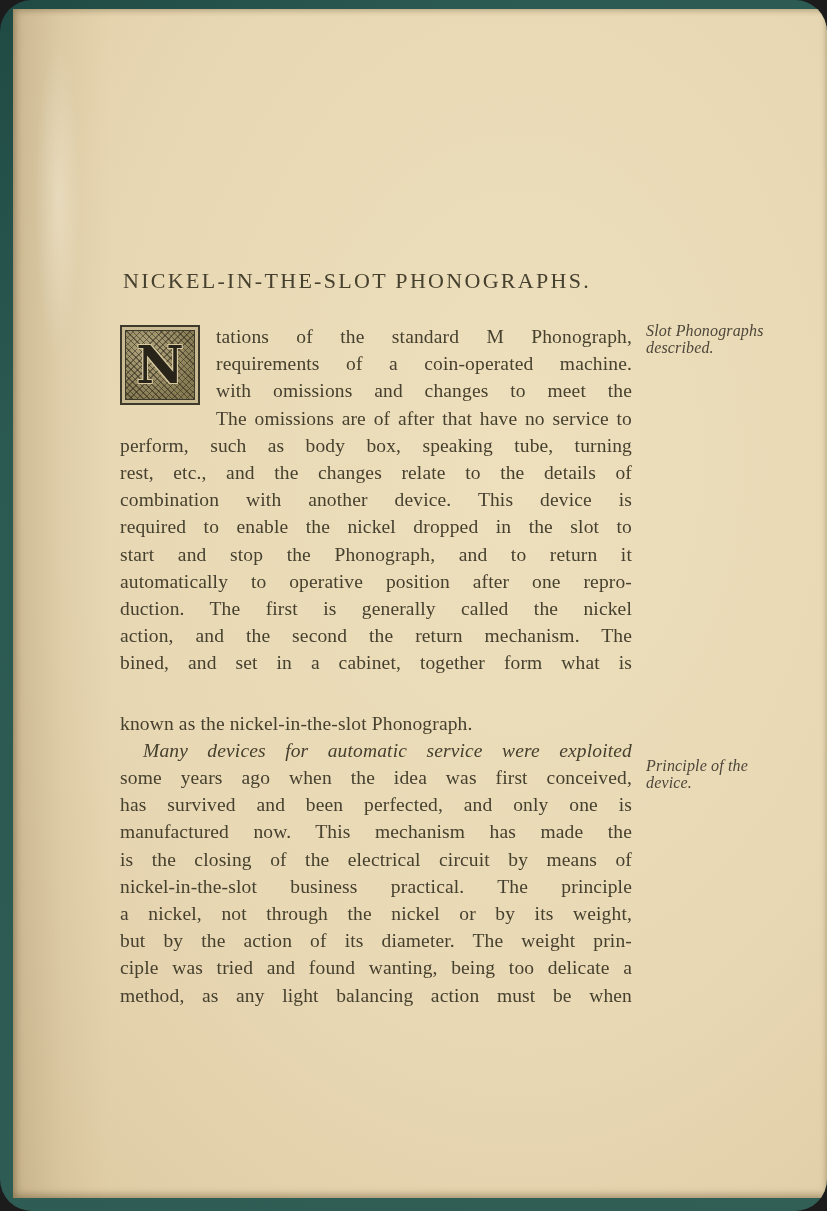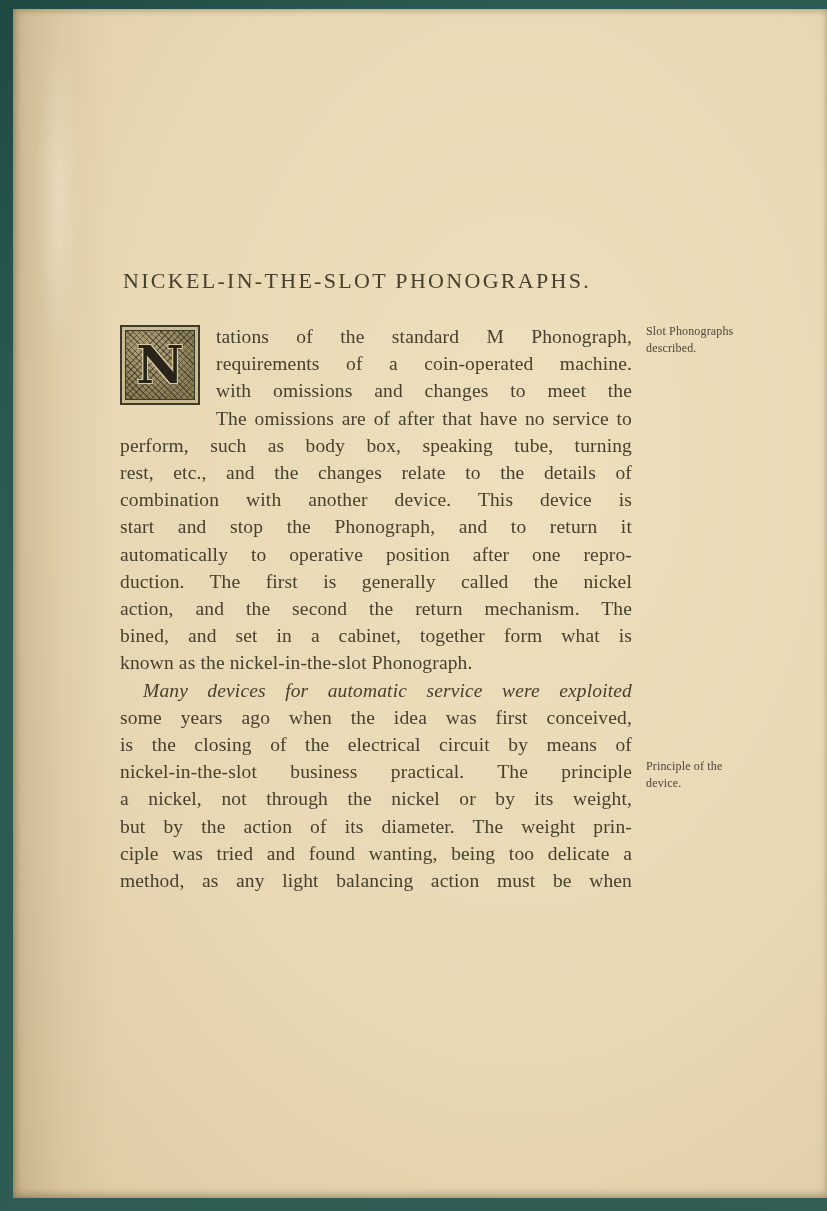--- a/index.html
+++ b/index.html
@@ -8,20 +8,21 @@
     background: #1c1c1c;
   }
   .board {
     position: relative;
     width: 827px;
     height: 1211px;
     overflow: hidden;
     background:
       linear-gradient(135deg, #1f4a43 0%, var(--board, #2b5a52) 22%, #315f56 100%);
     font-family: "Liberation Serif", "DejaVu Serif", serif;
+    border-radius: 32px;
   }
   .page {
     position: absolute;
     left: 13px;
     top: 9px;
     right: 0;
     bottom: 13px;
     background:
       linear-gradient(90deg, rgba(110, 85, 45, 0.20) 0px, rgba(110, 85, 45, 0.06) 48px, rgba(0,0,0,0) 95px),
       radial-gradient(ellipse at 62% 38%, #eee0bd 0%, var(--paper, #e8d8b4) 55%, #ddcaa2 100%);
@@ -64,20 +65,21 @@
   }
   .line {
     line-height: 27.2px;
     text-align: justify;
     text-align-last: justify;
     white-space: normal;
     letter-spacing: 0.15px;
   }
   .para[data-justify-last="false"] .lines .line:last-child {
     text-align-last: left;
+    margin-top: 33px;
   }
   .indent-first .lines .line:first-child {
     text-indent: 23px;
     font-style: italic;
   }
   .dropcap {
     float: left;
     box-sizing: border-box;
     width: 80px;
     height: 80px;
@@ -108,24 +110,25 @@
     text-shadow:
       -1px -1px 0 #d9c99f,
        1px -1px 0 #d9c99f,
       -1px  1px 0 #d9c99f,
        1px  1px 0 #d9c99f;
   }
   .margin-note {
     position: absolute;
     left: 633px;
     width: 155px;
-    font-size: 12px;
+    font-size: 16px;
     line-height: 16.5px;
     letter-spacing: 0.2px;
     color: var(--note-ink, #4d463a);
+    font-style: italic;
   }
   .margin-note .line {
     text-align: left;
     text-align-last: left;
     line-height: 16.5px;
   }
   .note-1 { top: 314px; }
   .note-2 { top: 749px; }
 </style>
 </head>
@@ -144,33 +147,36 @@
           </div>
         </div>
         <div class="lines">
             <div class="line">tations of the standard M Phonograph,</div>
             <div class="line">requirements of a coin-operated machine.</div>
             <div class="line">with omissions and changes to meet the</div>
             <div class="line">The omissions are of after that have no service to</div>
             <div class="line">perform, such as body box, speaking tube, turning</div>
             <div class="line">rest, etc., and the changes relate to the details of</div>
             <div class="line">combination with another device. This device is</div>
+            <div class="line">required to enable the nickel dropped in the slot to</div>
             <div class="line">start and stop the Phonograph, and to return it</div>
             <div class="line">automatically to operative position after one repro-</div>
             <div class="line">duction. The first is generally called the nickel</div>
             <div class="line">action, and the second the return mechanism. The</div>
             <div class="line">bined, and set in a cabinet, together form what is</div>
             <div class="line">known as the nickel-in-the-slot Phonograph.</div>
           </div>
       </div>
 
       <div class="para para-2 indent-first" data-justify-last="true">
         <div class="lines">
             <div class="line">Many devices for automatic service were exploited</div>
             <div class="line">some years ago when the idea was first conceived,</div>
+            <div class="line">has survived and been perfected, and only one is</div>
+            <div class="line">manufactured now. This mechanism has made the</div>
             <div class="line">is the closing of the electrical circuit by means of</div>
             <div class="line">nickel-in-the-slot business practical. The principle</div>
             <div class="line">a nickel, not through the nickel or by its weight,</div>
             <div class="line">but by the action of its diameter. The weight prin-</div>
             <div class="line">ciple was tried and found wanting, being too delicate a</div>
             <div class="line">method, as any light balancing action must be when</div>
           </div>
       </div>
     </div>
 

